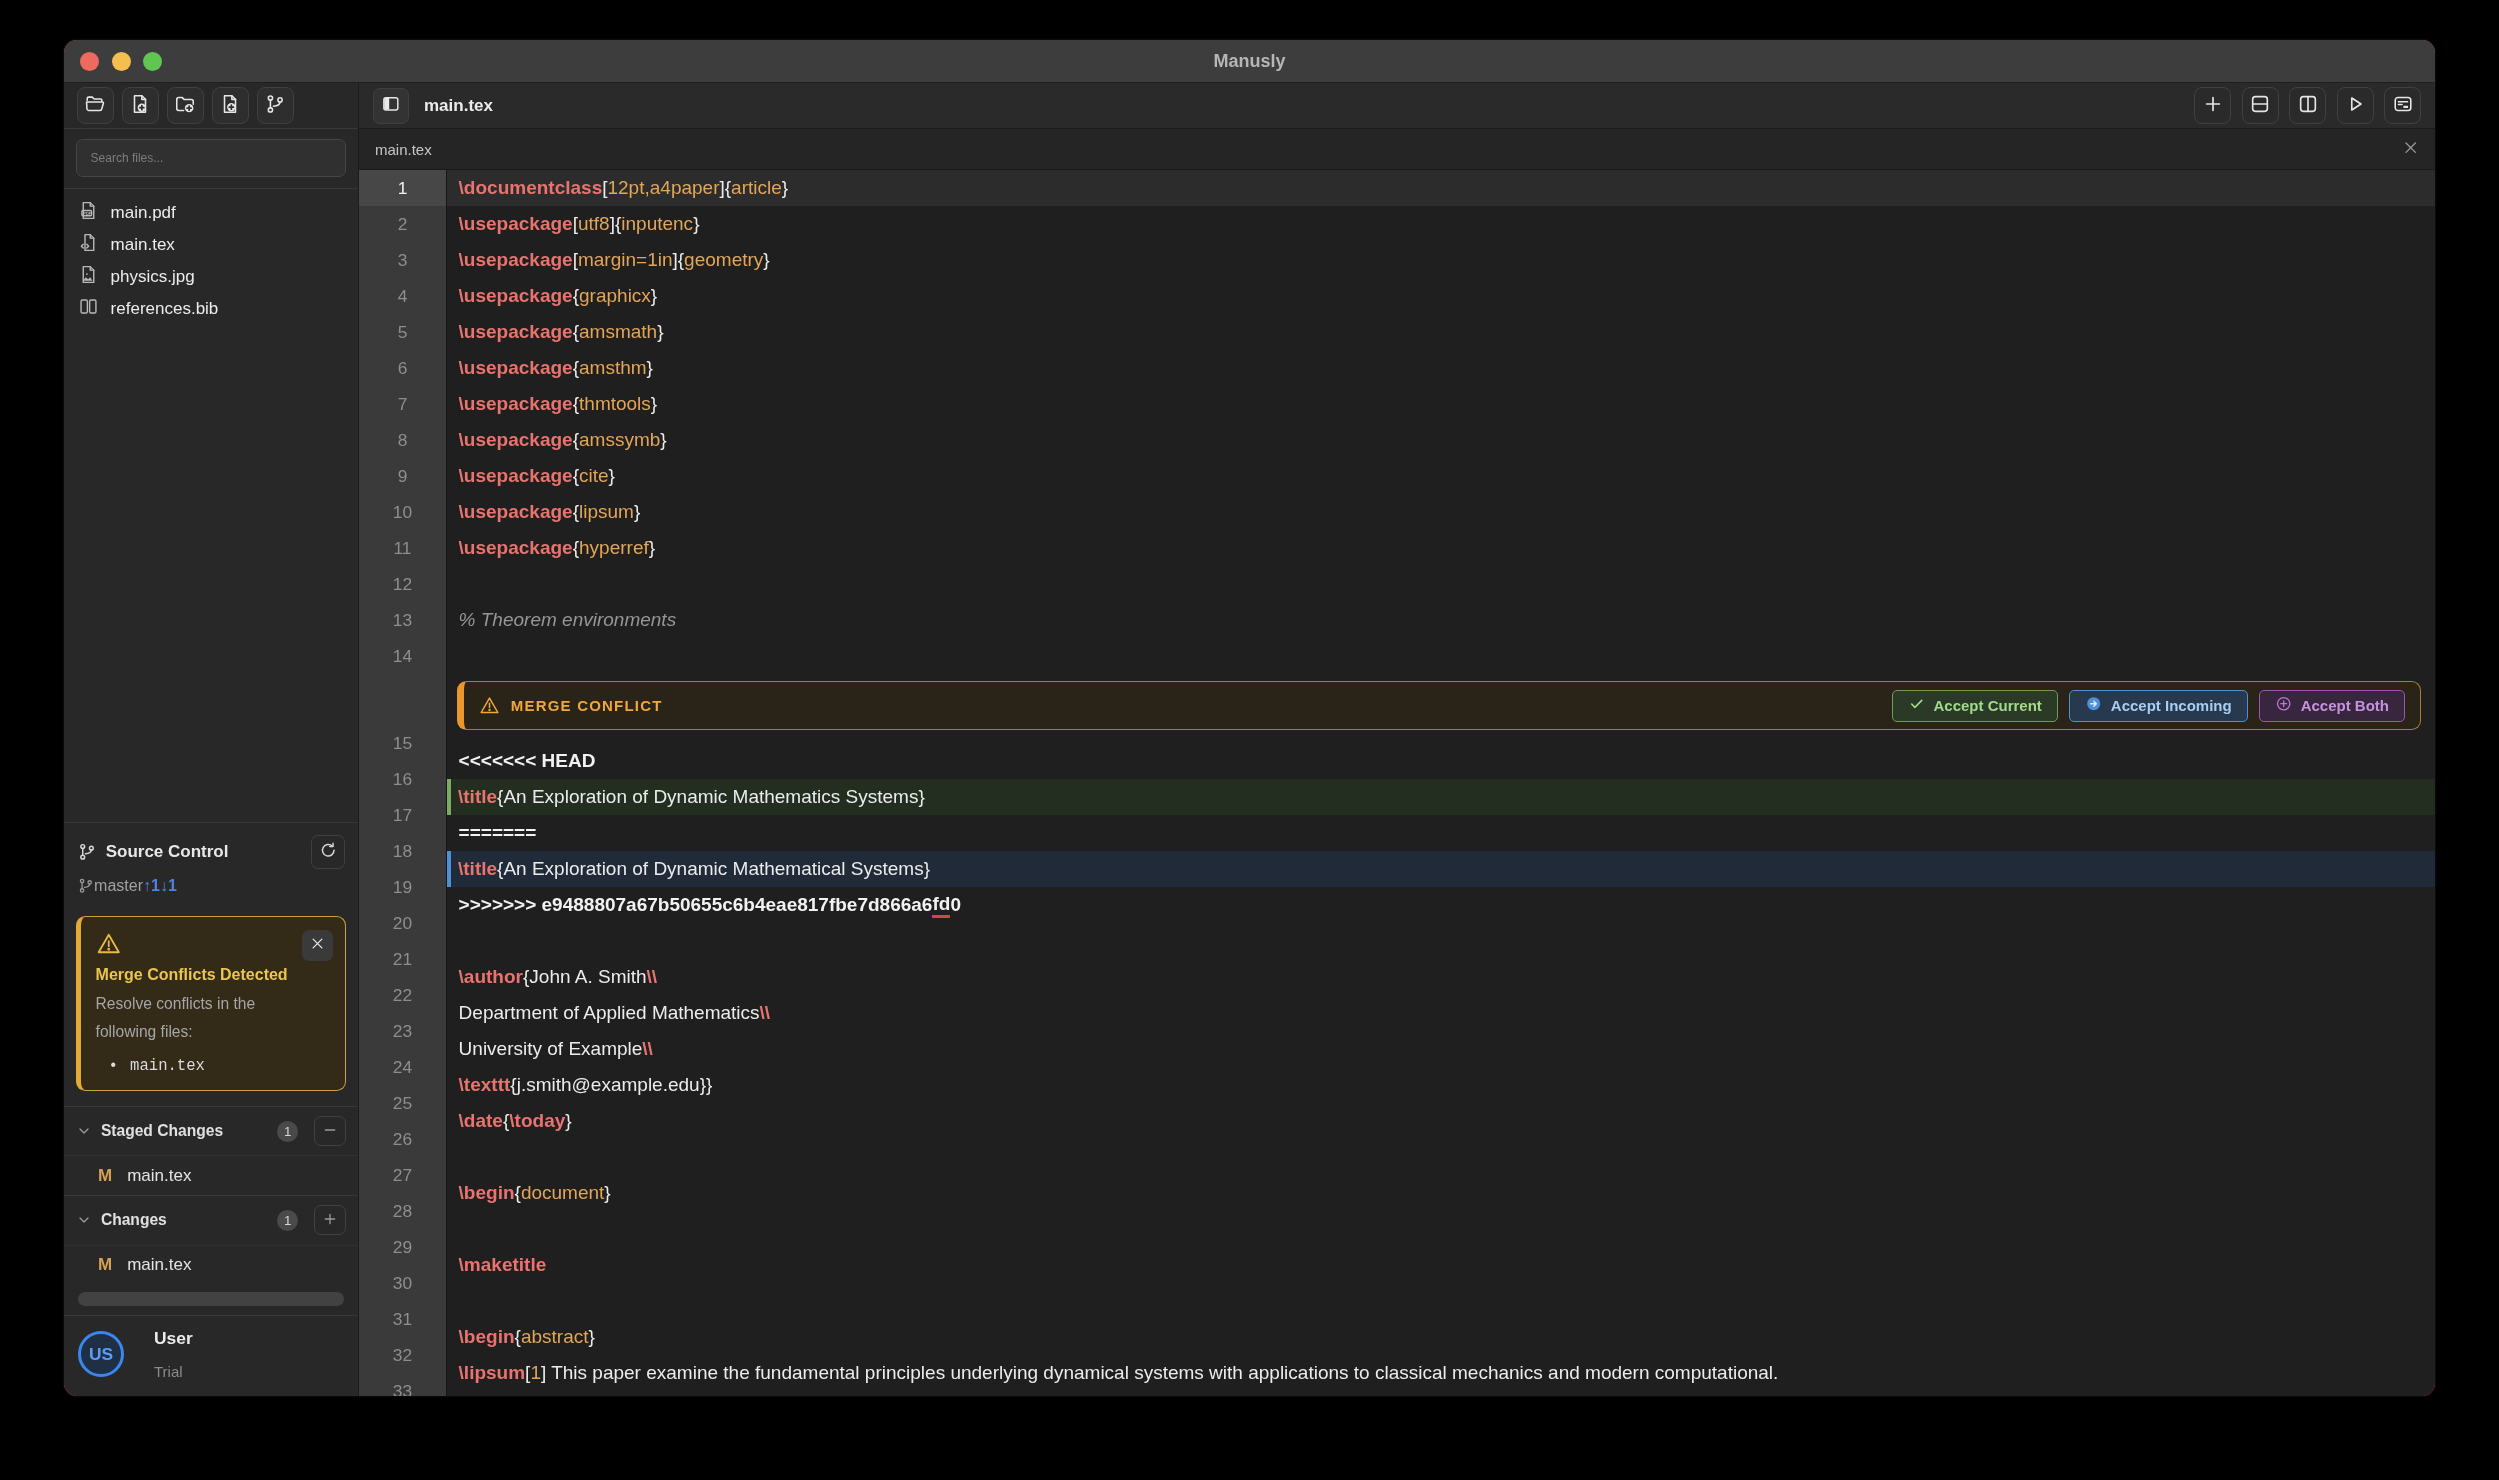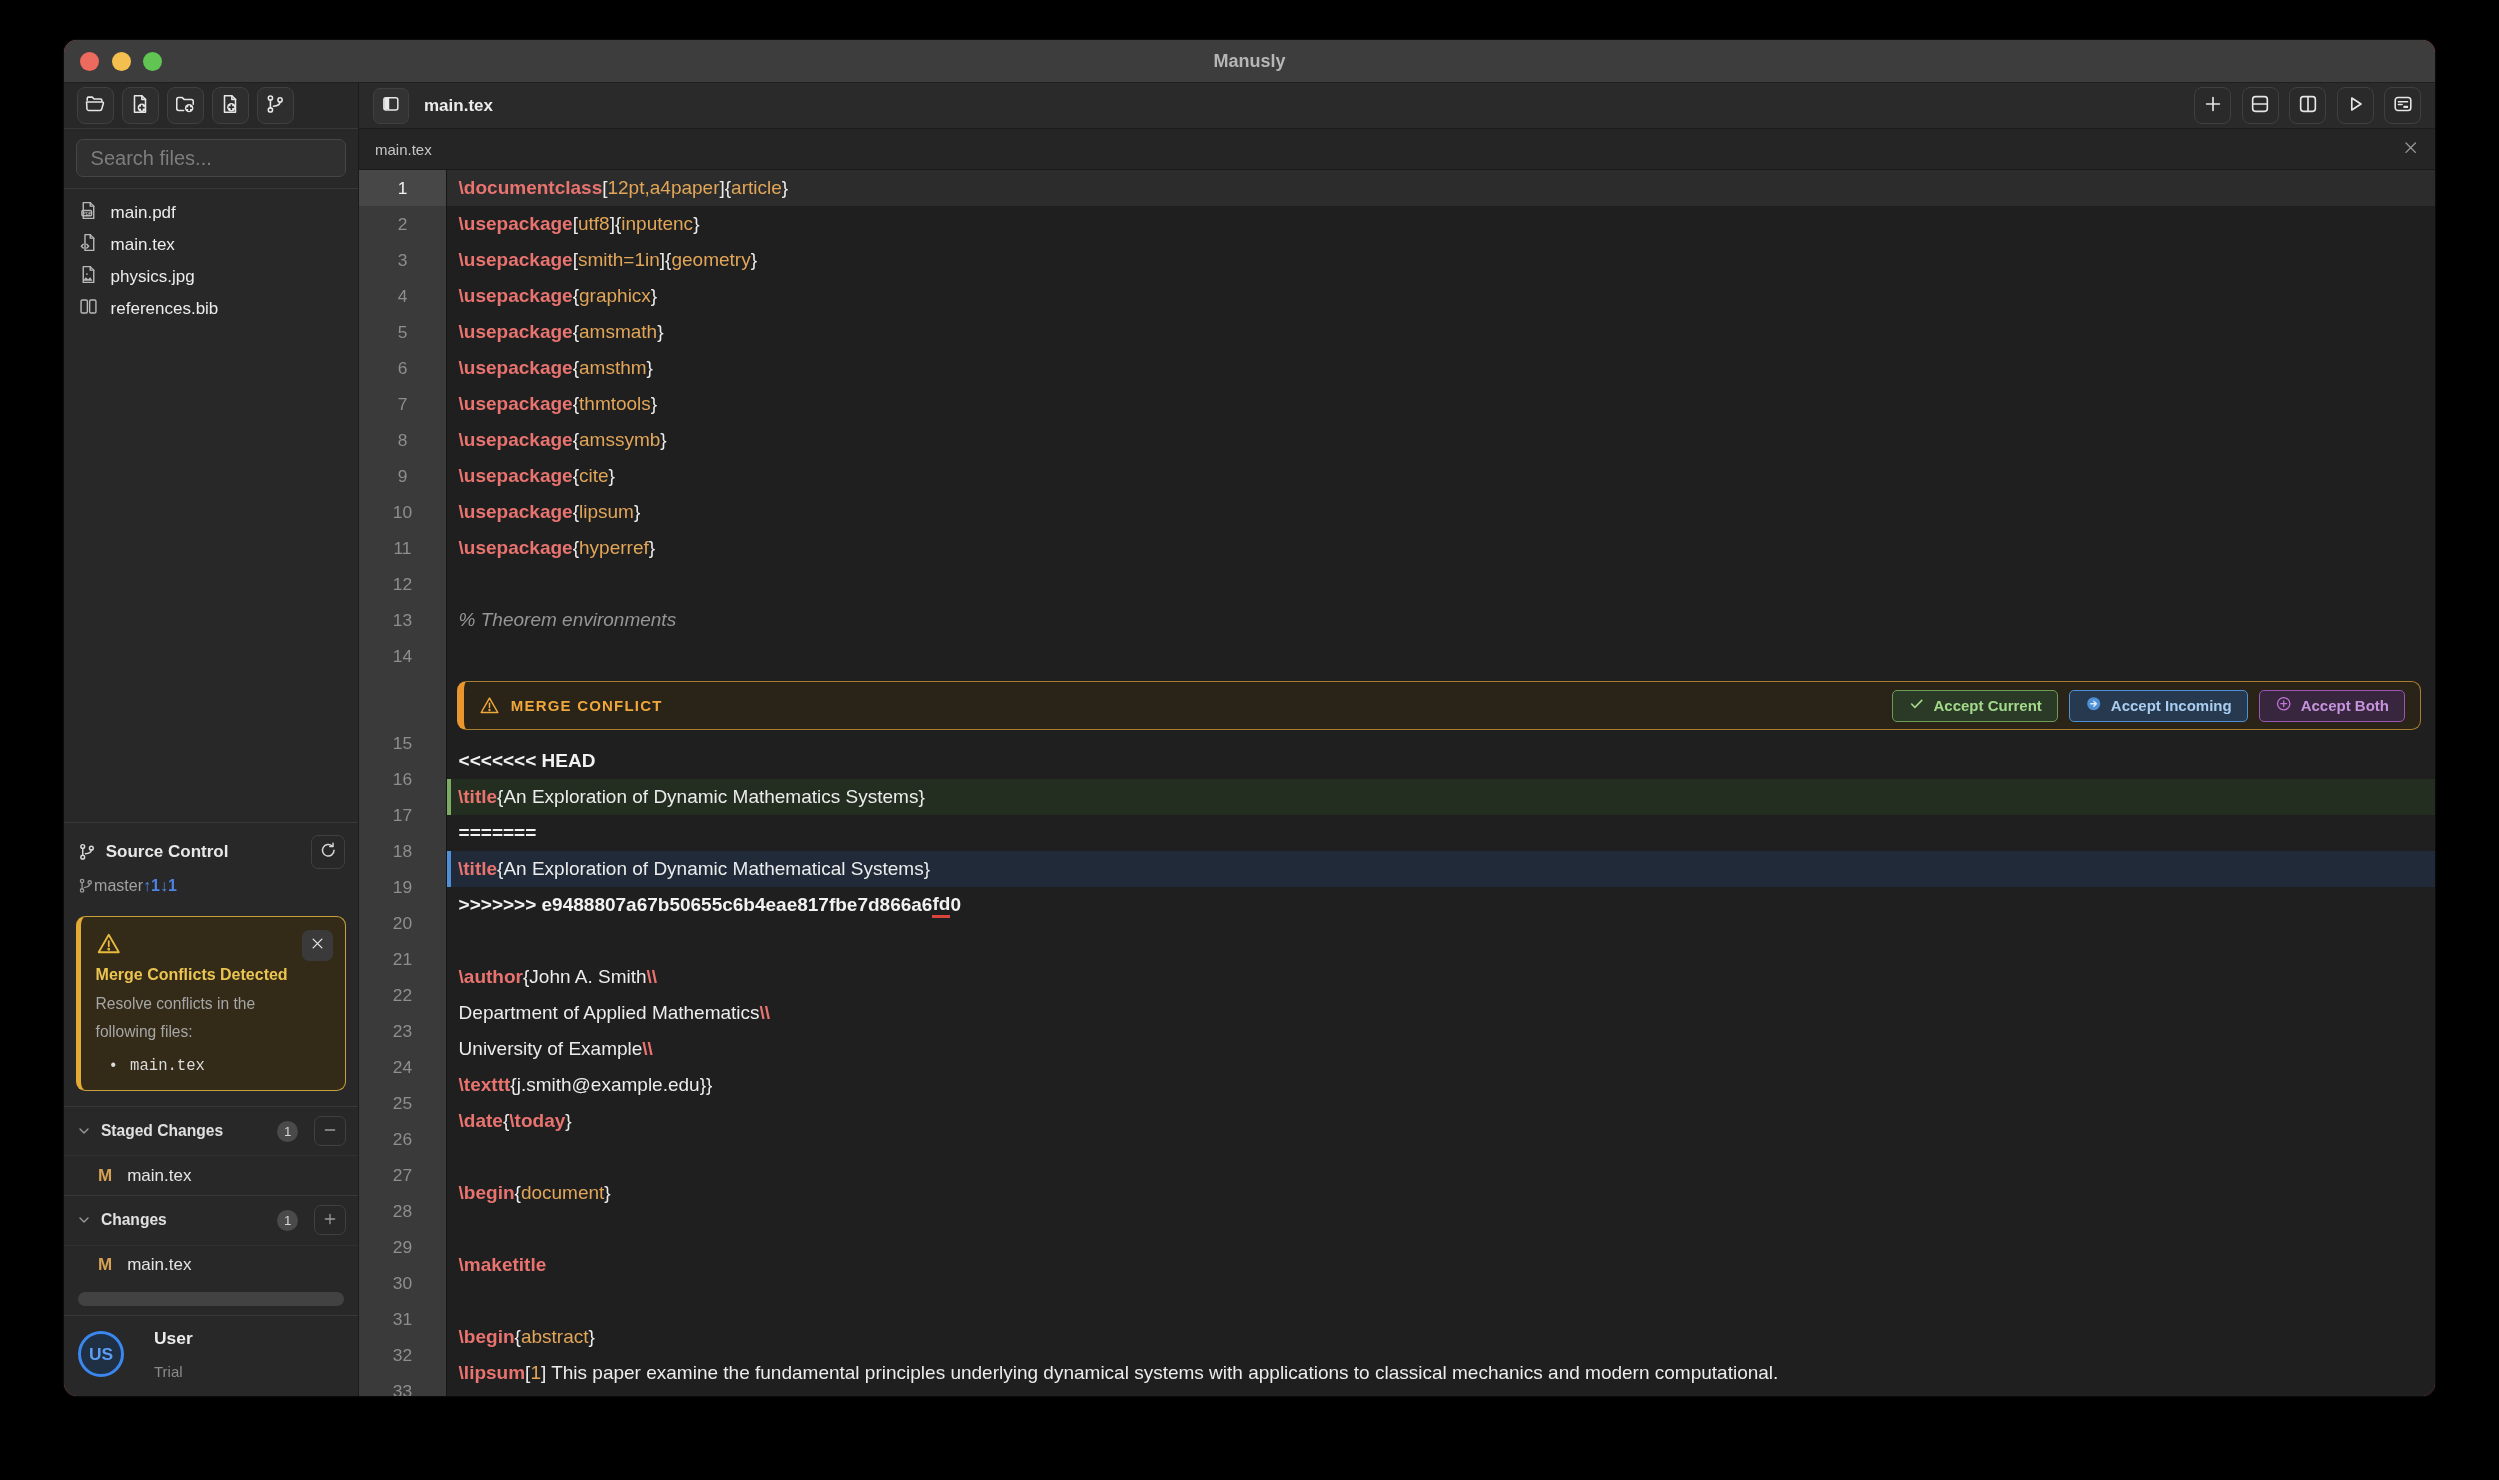--- a/index.html
+++ b/index.html
@@ -23,21 +23,21 @@
 
   
   .sidebar { width:295px; flex:none; background:#282828; border-right:1.2px solid #1c1c1c; display:flex; flex-direction:column; }
   .sb-toolbar { height:46px; flex:none; display:flex; align-items:center; gap:8px; padding:0 12.7px; border-bottom:1.2px solid #383838; }
   .tool-btn { width:37px; height:37px; border:1.2px solid #404040; background:#2e2e2e; border-radius:8px;
               display:flex; align-items:center; justify-content:center; color:#e6e6e6; }
   .tool-btn svg { width:22px; height:22px; }
 
   .sb-search { padding:10.4px 11.6px; border-bottom:1.2px solid #383838; flex:none; }
   .search-input { width:100%; height:38px; background:#303030; border:1.2px solid #464646; border-radius:7px;
-                  color:#cfcfcf; font-size:20px; padding:0 14px; outline:none; font-family:"Liberation Sans",sans-serif; }
+                  color:#cfcfcf; font-size:12px; padding:0 14px; outline:none; font-family:"Liberation Sans",sans-serif; }
   .search-input::placeholder { color:#7d7d7d; }
 
   .sb-files { flex:1; padding:8px 0; overflow:hidden; }
   .file-item { height:32px; display:flex; align-items:center; gap:11.6px; padding:0 14px; color:#ececec; font-size:17px; }
   .file-item svg { width:21px; height:21px; color:#b9b9b9; flex:none; }
 
   
   .sb-sc { flex:none; border-top:1.2px solid #383838; }
   .sc-head { display:flex; align-items:center; padding:11.6px 12.7px 3.5px 12.7px; color:#e8e8e8; }
   .sc-head svg.branch { width:19.7px; height:19.7px; color:#d8d8d8; }
@@ -415,21 +415,21 @@
                 <div class="gutter-cell">30</div>
                 <div class="gutter-cell">31</div>
                 <div class="gutter-cell">32</div>
                 <div class="gutter-cell">33</div>
               </div>
           </div>
           <div class="code-col">
             <div id="code-top">
                 <div class="code-row hl-active"><span class="tk-cmd">\documentclass</span><span class="tk-w">[</span><span class="tk-org">12pt,a4paper</span><span class="tk-w">]{</span><span class="tk-org">article</span><span class="tk-w">}</span></div>
                 <div class="code-row"><span class="tk-cmd">\usepackage</span><span class="tk-w">[</span><span class="tk-org">utf8</span><span class="tk-w">]{</span><span class="tk-org">inputenc</span><span class="tk-w">}</span></div>
-                <div class="code-row"><span class="tk-cmd">\usepackage</span><span class="tk-w">[</span><span class="tk-org">smith=1in</span><span class="tk-w">]{</span><span class="tk-org">geometry</span><span class="tk-w">}</span></div>
+                <div class="code-row"><span class="tk-cmd">\usepackage</span><span class="tk-w">[</span><span class="tk-org">margin=1in</span><span class="tk-w">]{</span><span class="tk-org">geometry</span><span class="tk-w">}</span></div>
                 <div class="code-row"><span class="tk-cmd">\usepackage</span><span class="tk-w">{</span><span class="tk-org">graphicx</span><span class="tk-w">}</span></div>
                 <div class="code-row"><span class="tk-cmd">\usepackage</span><span class="tk-w">{</span><span class="tk-org">amsmath</span><span class="tk-w">}</span></div>
                 <div class="code-row"><span class="tk-cmd">\usepackage</span><span class="tk-w">{</span><span class="tk-org">amsthm</span><span class="tk-w">}</span></div>
                 <div class="code-row"><span class="tk-cmd">\usepackage</span><span class="tk-w">{</span><span class="tk-org">thmtools</span><span class="tk-w">}</span></div>
                 <div class="code-row"><span class="tk-cmd">\usepackage</span><span class="tk-w">{</span><span class="tk-org">amssymb</span><span class="tk-w">}</span></div>
                 <div class="code-row"><span class="tk-cmd">\usepackage</span><span class="tk-w">{</span><span class="tk-org">cite</span><span class="tk-w">}</span></div>
                 <div class="code-row"><span class="tk-cmd">\usepackage</span><span class="tk-w">{</span><span class="tk-org">lipsum</span><span class="tk-w">}</span></div>
                 <div class="code-row"><span class="tk-cmd">\usepackage</span><span class="tk-w">{</span><span class="tk-org">hyperref</span><span class="tk-w">}</span></div>
                 <div class="code-row"></div>
                 <div class="code-row"><span class="tk-cmt">% Theorem environments</span></div>

